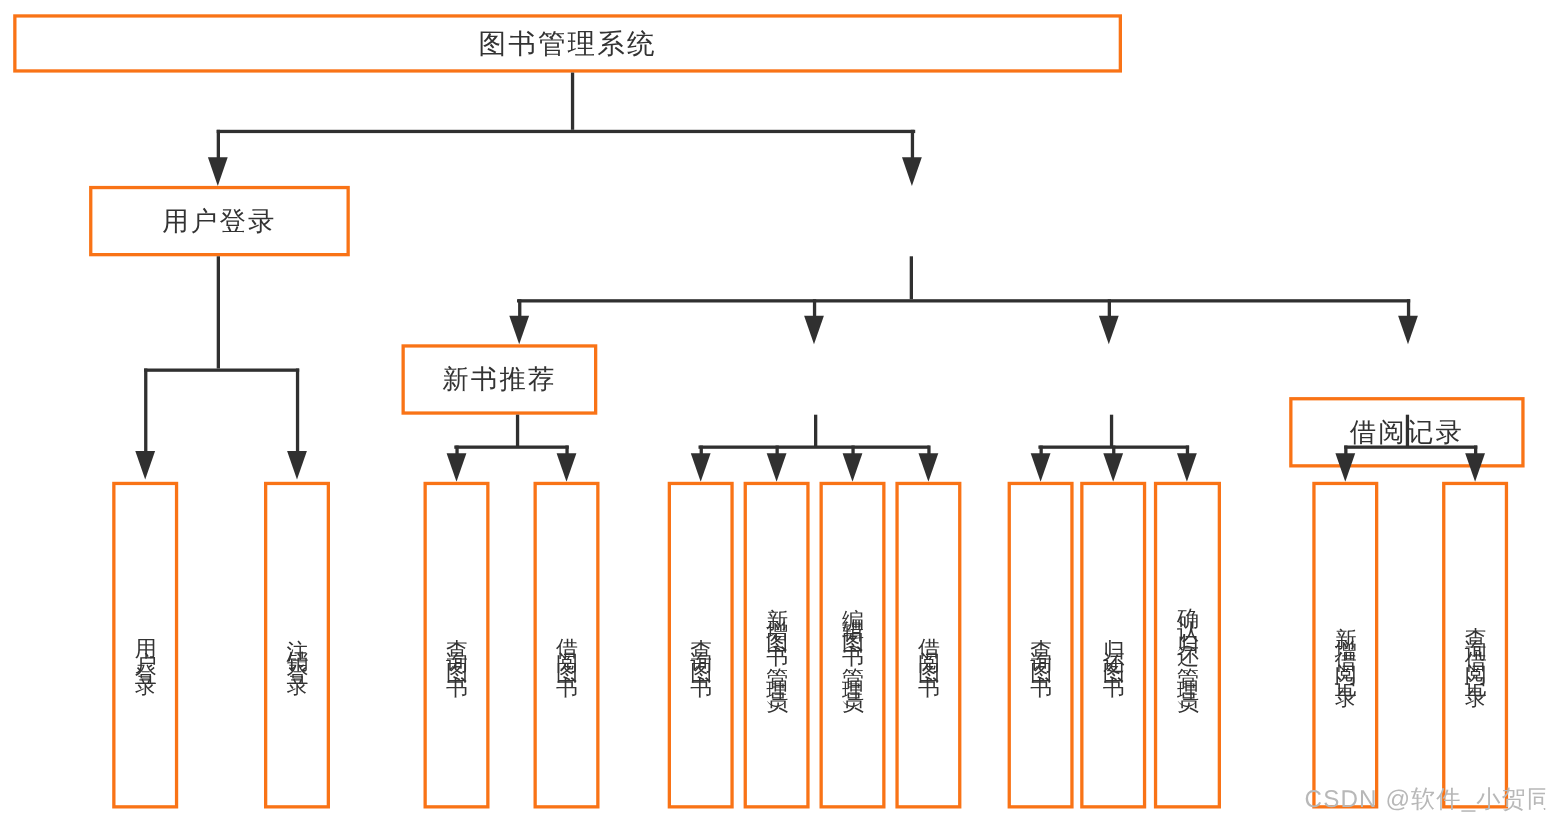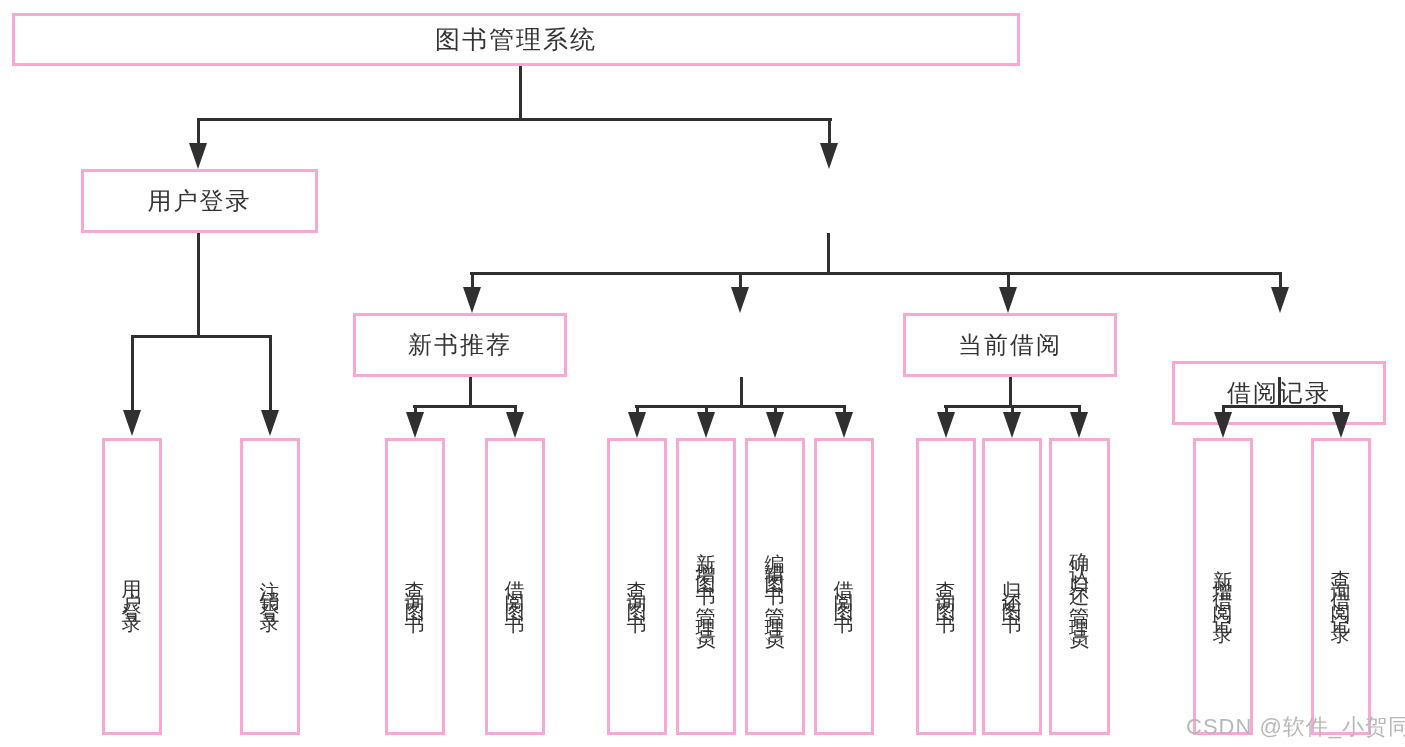--- a/index.html
+++ b/index.html
@@ -2,21 +2,21 @@
 <html><head>
 <meta charset="utf-8">
 <style>
   html,body{margin:0;padding:0;background:#fff;}
   .canvas{
     position:relative;width:1405px;height:747px;background:#ffffff;
     font-family:"Liberation Sans",sans-serif;color:#333333;overflow:hidden;
   }
   .box{
     position:absolute;box-sizing:border-box;background:#ffffff;
-    border:3px solid #f9a8d4;display:flex;align-items:center;justify-content:center;
+    border:3px solid #f97316;display:flex;align-items:center;justify-content:center;
   }
   .root-box{font-size:25px;letter-spacing:2px;}
   .lvl-box{font-size:24px;letter-spacing:2px;}
   .leaf-box{z-index:1;}
   .vtext{
     writing-mode:vertical-rl;text-orientation:mixed;
     font-size:20px;letter-spacing:11px;line-height:1;display:block;
   }
   .hline{position:absolute;height:3px;background:#303030;}
   .vline{position:absolute;width:3px;background:#303030;}
@@ -57,22 +57,21 @@
   <div class="hline" style="left:470px;top:272px;width:812px;"></div>
   <div class="vline" style="left:471px;top:272px;height:16px;"></div>
   <div class="arrow" style="left:463px;top:287px;"></div>
   <div class="vline" style="left:739px;top:272px;height:16px;"></div>
   <div class="arrow" style="left:731px;top:287px;"></div>
   <div class="vline" style="left:1007px;top:272px;height:16px;"></div>
   <div class="arrow" style="left:999px;top:287px;"></div>
   <div class="vline" style="left:1279px;top:272px;height:16px;"></div>
   <div class="arrow" style="left:1271px;top:287px;"></div>
 
-  <div class="box lvl-box" style="left:353px;top:313px;width:214px;height:64px;">新书推荐</div>
-  <div class="box lvl-box" style="left:903px;top:313px;width:214px;height:64px;">当前借阅</div>
+  <div class="box lvl-box" style="left:365px;top:313px;width:178px;height:64px;">新书推荐</div>
   <div class="box lvl-box" style="left:1172px;top:313px;width:214px;height:64px;margin-top:48px;">借阅记录</div>
 
   <div class="vline" style="left:469px;top:377px;height:29px;"></div>
   <div class="hline" style="left:413px;top:405px;width:104px;"></div>
   <div class="vline" style="left:414px;top:405px;height:8px;"></div>
   <div class="arrow" style="left:406px;top:412px;"></div>
   <div class="vline" style="left:514px;top:405px;height:8px;"></div>
   <div class="arrow" style="left:506px;top:412px;"></div>
 
   <div class="vline" style="left:740px;top:377px;height:29px;"></div>

